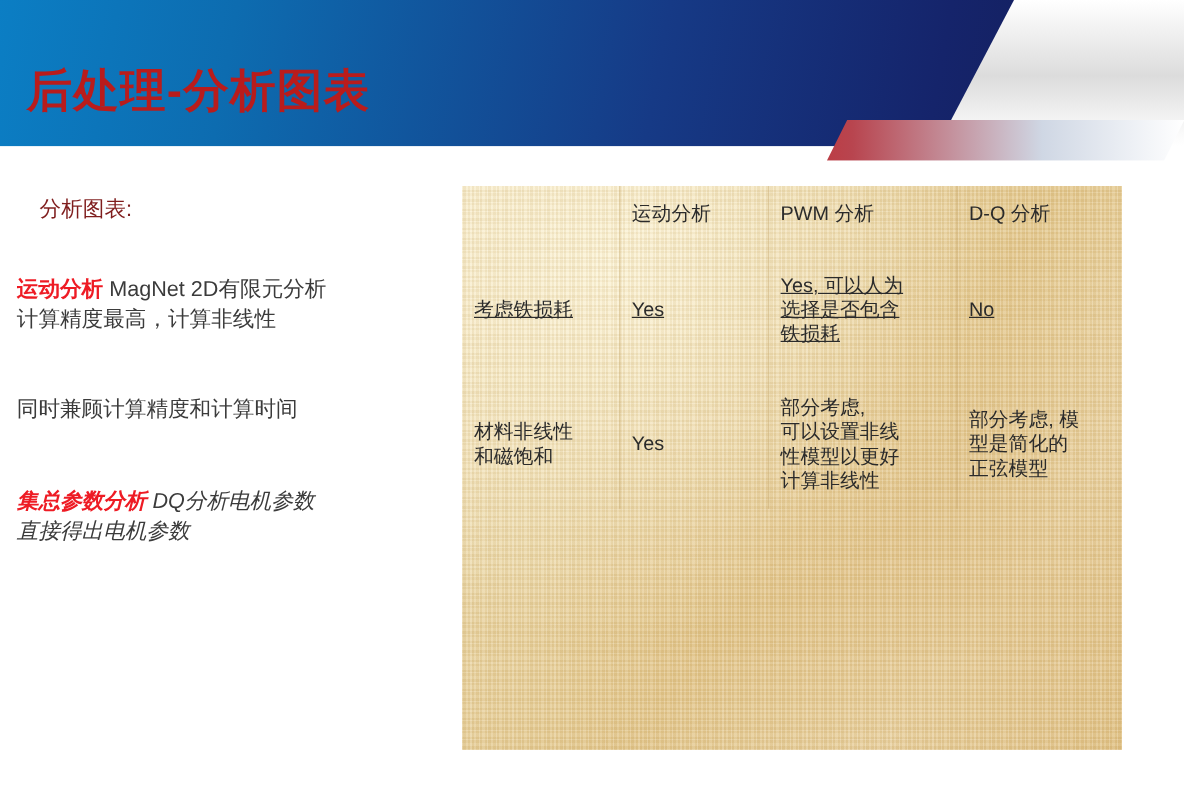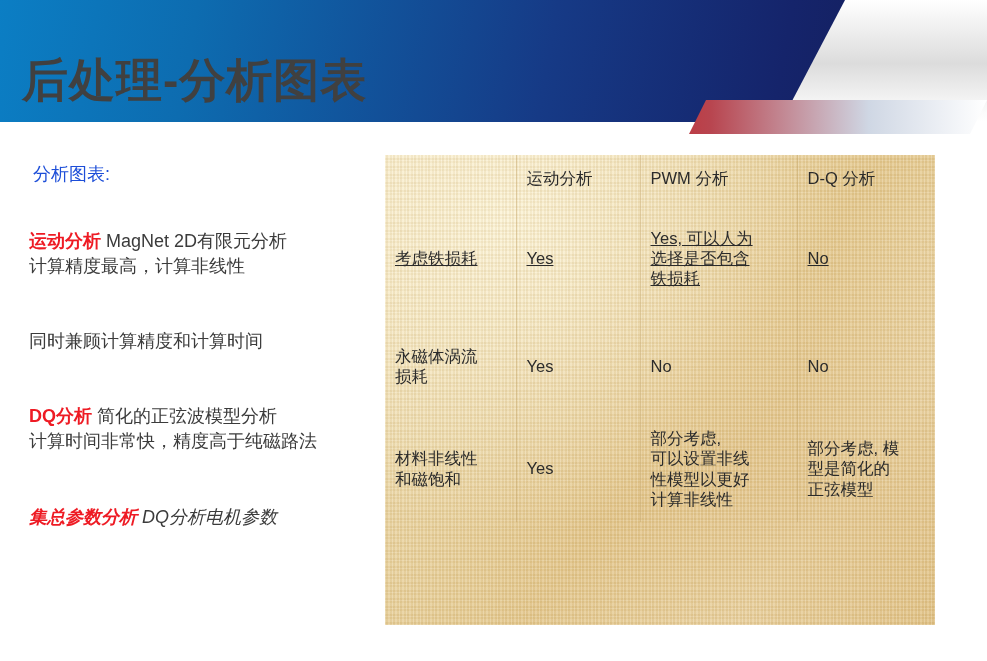--- a/index.html
+++ b/index.html
@@ -46,55 +46,55 @@
     position: absolute;
     left: 0; top: 100px;
     width: 987px; height: 34px;
     background: linear-gradient(to right, #cc0000 0%, #cc0000 42%, #d01313 58%, #b8454f 72%, #cfd7e4 88%, #ffffff 100%);
     clip-path: polygon(706px 0, 987px 0, 970px 34px, 689px 34px);
   }
   .hdr-title {
     position: absolute;
     left: 22px;
     top: 50px;
-    font-size: 46px;
+    font-size: 38px;
     font-weight: 700;
-    color: #404040;
+    color: #b91c1c;
     letter-spacing: 1px;
     white-space: nowrap;
   }
 
   
   #left-column {
     position: absolute;
     left: 0;
     top: 150px;
     width: 378px;
   }
   .intro-line {
     margin: 12px 0 0 33px;
     font-size: 18px;
-    color: #1d4ed8;
+    color: #7f1d1d;
     line-height: 1.35;
   }
   .note-block {
     margin: 0 0 0 14px;
     font-size: 18px;
     line-height: 1.4;
     color: #3b3b3b;
   }
   .note-block .kw {
     color: #ee1b24;
     font-weight: 600;
   }
   .nb1 { margin-top: 43px; }
   .nb2 { margin-top: 49px; }
   .nb3 { margin-top: 50px; }
   .nb4 { margin-top: 51px; font-style: italic; }
-  .note-line { display: block; white-space: nowrap; margin-left: 15px; }
+  .note-line { display: block; white-space: nowrap; }
 
   
   #analysis-table {
     position: absolute;
     left: 385px;
     top: 155px;
     width: 550px;
     height: 470px;
     
     background-color: #e9d19a;
@@ -160,31 +160,26 @@
     <span class="note-line">
       <span class="kw">运动分析</span><span> MagNet 2D有限元分析</span>
     </span>
     <span class="note-line">计算精度最高，计算非线性</span>
   </div>
 
   <div class="note-block nb2">
     <span class="note-line">同时兼顾计算精度和计算时间</span>
   </div>
 
-  <div class="note-block nb3">
-    <span class="note-line">
-      <span class="kw">DQ分析</span><span> 简化的正弦波模型分析</span>
-    </span>
-    <span class="note-line">计算时间非常快，精度高于纯磁路法</span>
-  </div>
 
   <div class="note-block nb4">
     <span class="note-line">
       <span class="kw">集总参数分析</span><span> DQ分析电机参数</span>
     </span>
+    <span class="note-line">直接得出电机参数</span>
   </div>
 
 </div>
 
 <div id="analysis-table">
   <table class="tbl">
     <colgroup>
       <col class="col-a">
         <col class="col-b">
         <col class="col-c">
@@ -198,27 +193,20 @@
         <td>D-Q 分析</td>
       </tr>
       <tr class="r2">
         <td class="cellwrap">考虑铁损耗</td>
         <td class="cellwrap">Yes</td>
         <td class="cellwrap">Yes, 可以人为
 选择是否包含
 铁损耗</td>
         <td class="cellwrap">No</td>
       </tr>
-      <tr class="r3">
-        <td class="cellwrap">永磁体涡流
-损耗</td>
-        <td class="cellwrap">Yes</td>
-        <td class="cellwrap">No</td>
-        <td class="cellwrap">No</td>
-      </tr>
       <tr class="r4">
         <td class="cellwrap">材料非线性
 和磁饱和</td>
         <td class="cellwrap">Yes</td>
         <td class="cellwrap">部分考虑,
 可以设置非线
 性模型以更好
 计算非线性</td>
         <td class="cellwrap">部分考虑, 模
 型是简化的

